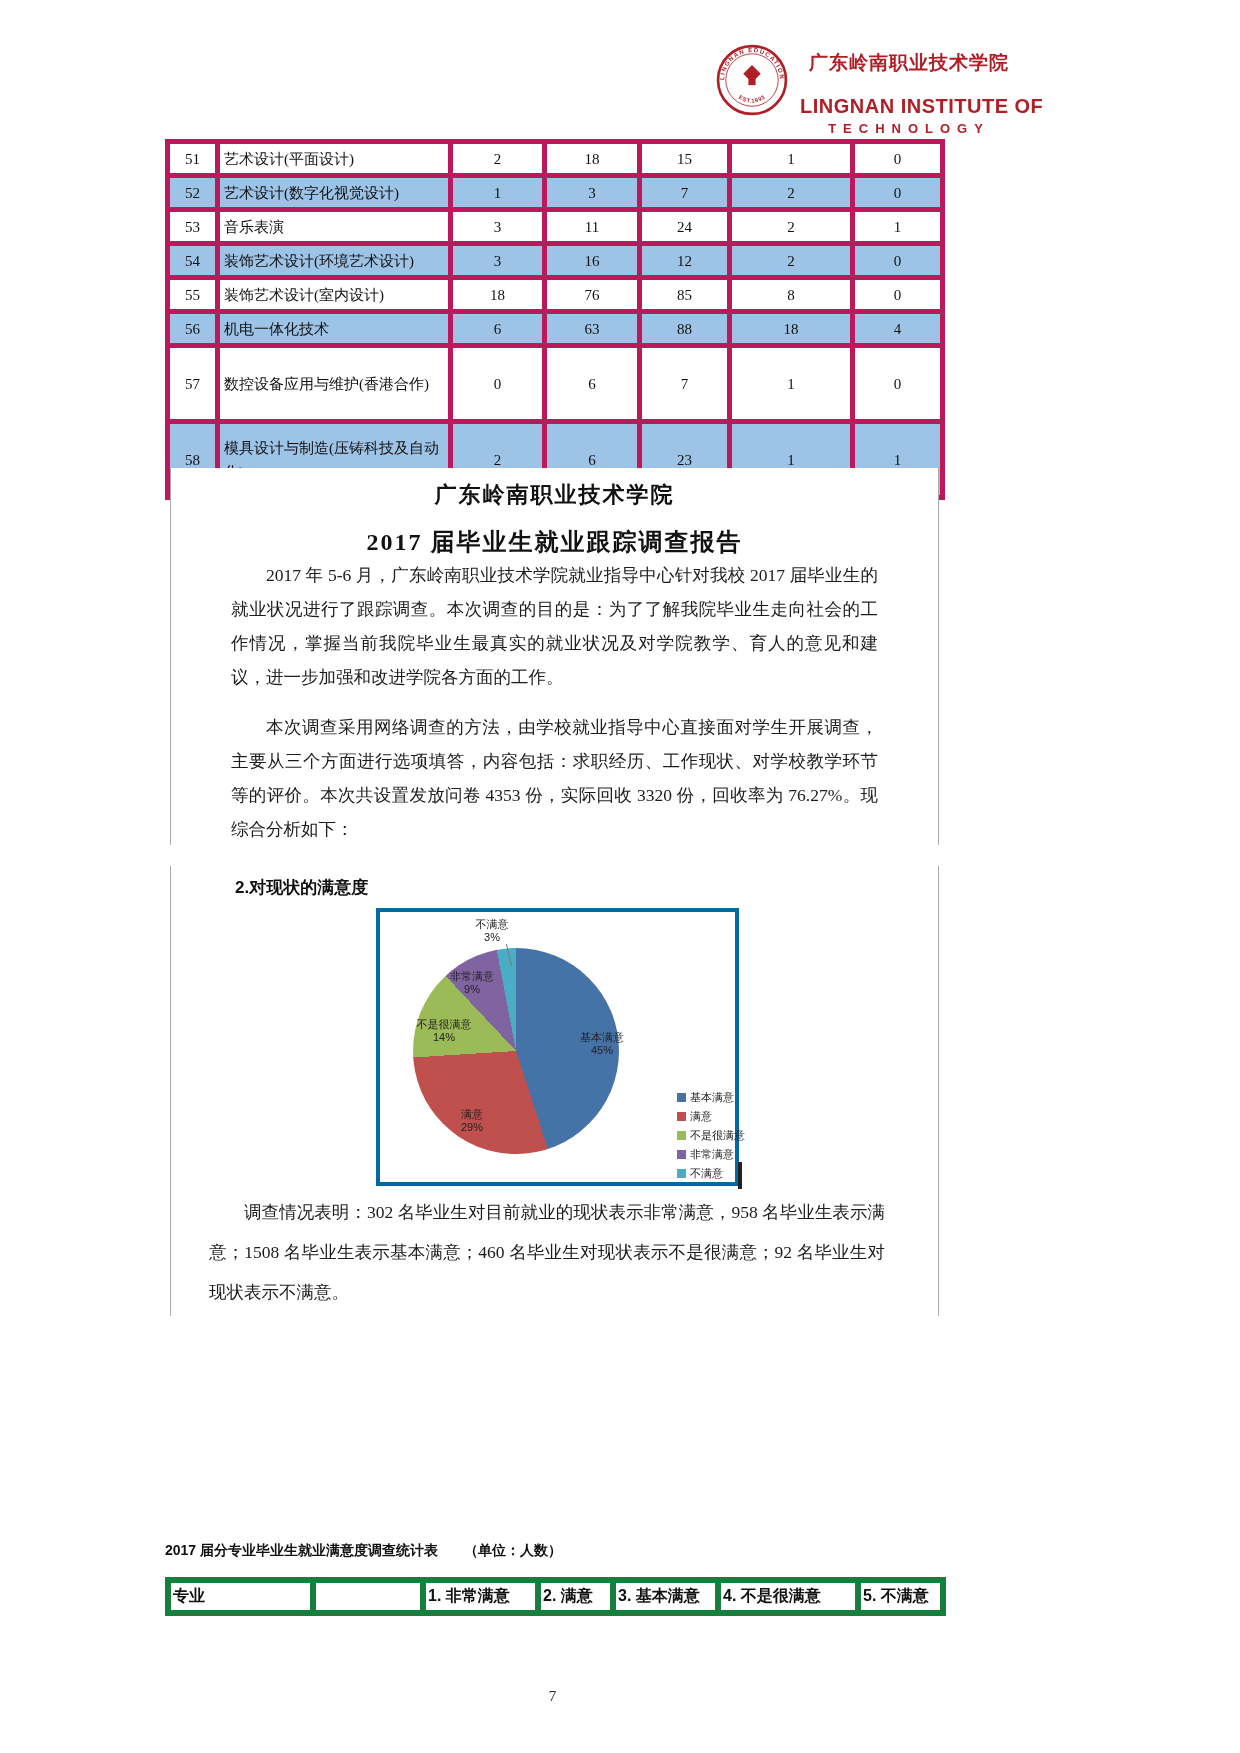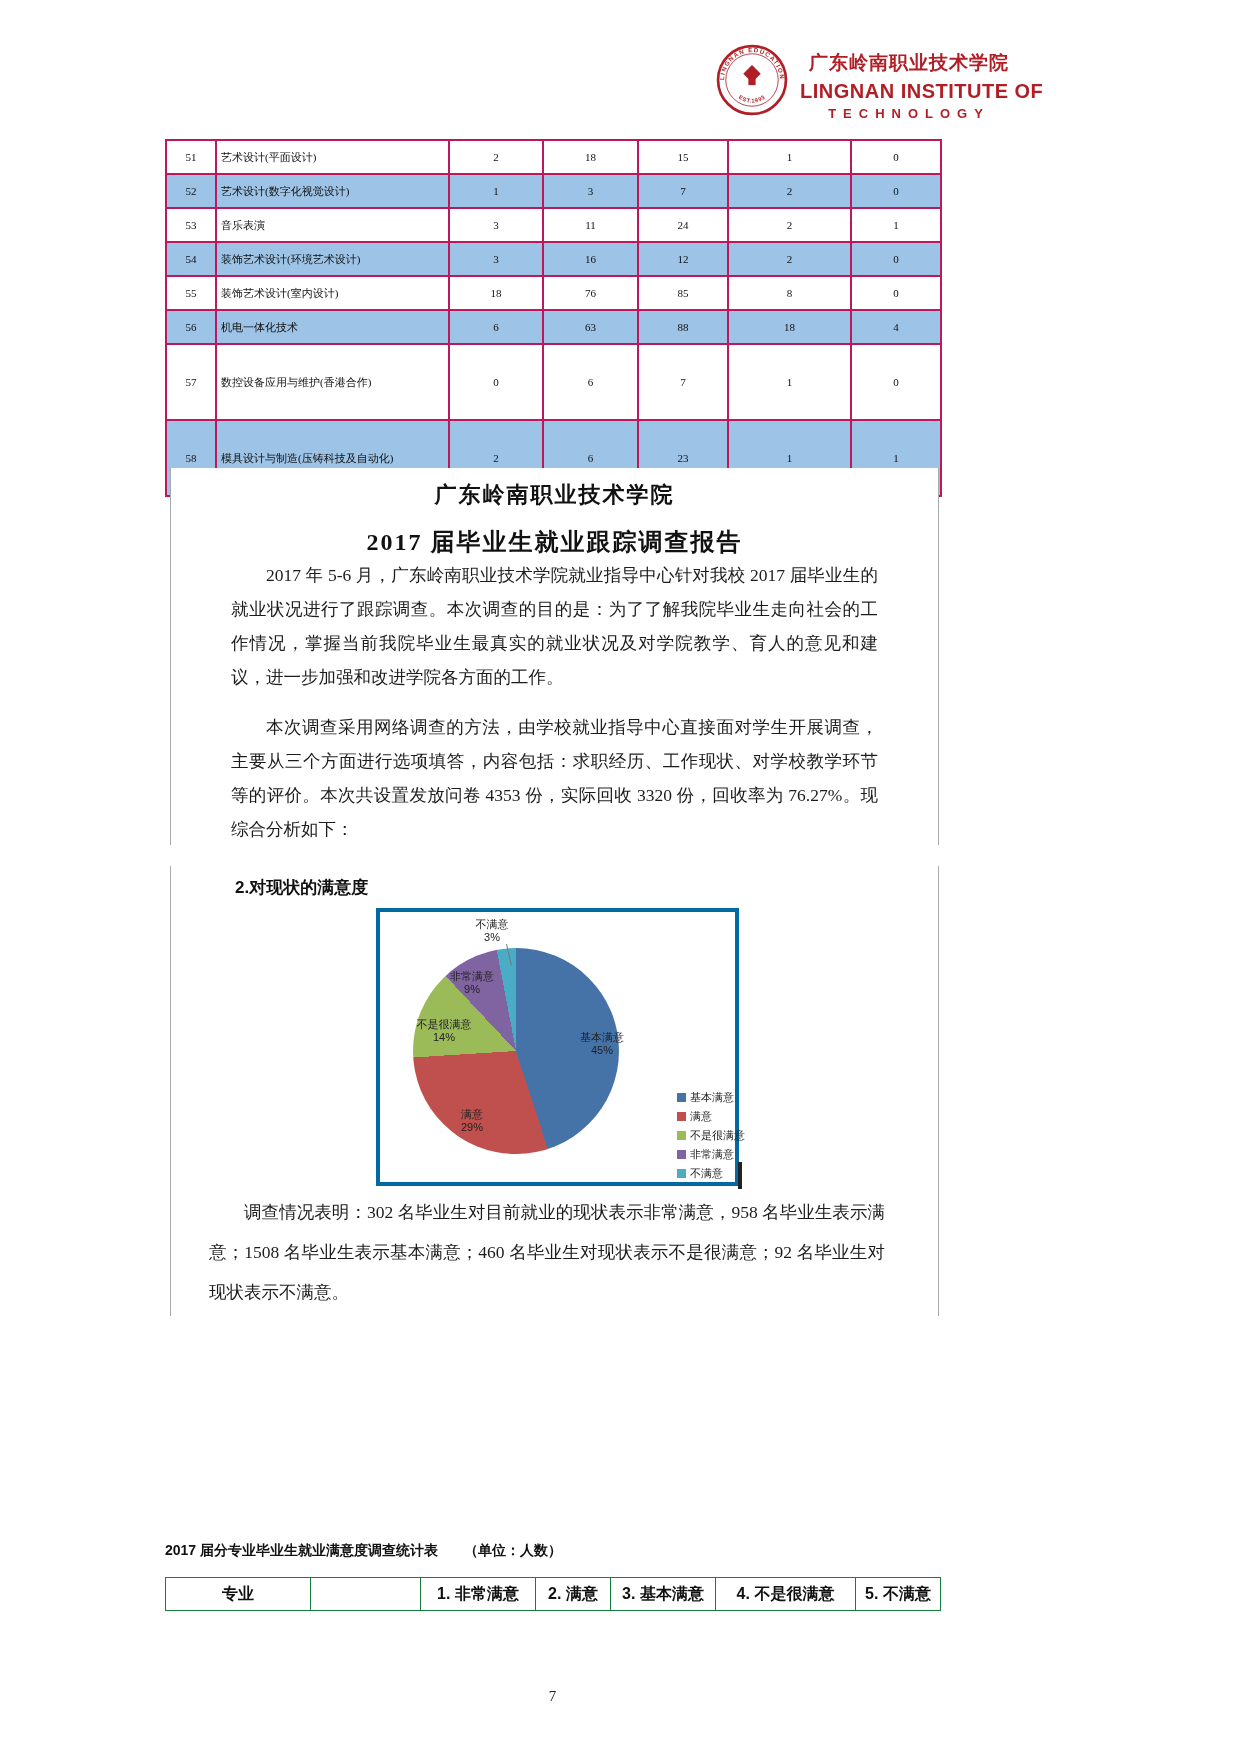--- a/index.html
+++ b/index.html
@@ -6,26 +6,26 @@
   html,body{background:#fff}
   body{font-family:"Liberation Serif","DejaVu Serif",serif;color:#111}
   .page{position:relative;width:1240px;height:1753px;margin:0 auto;background:#fff;overflow:hidden}
 
   
   .hdr-seal{position:absolute;left:716px;top:44px;width:72px;height:72px}
   .seal-ring{fill:none;stroke:var(--brand,#B01E26)}
   .seal-text{fill:var(--brand,#B01E26);font-family:"Liberation Sans",sans-serif;font-weight:bold}
   .hdr-text{position:absolute;left:800px;top:50px;width:218px;text-align:center;color:var(--brand,#B01E26);font-family:"Liberation Sans",sans-serif}
   .hdr-cn{font-size:19px;font-weight:bold;letter-spacing:1px;white-space:nowrap}
-  .hdr-en1{font-size:20px;font-weight:bold;letter-spacing:.5px;margin-top:4px;white-space:nowrap}
+  .hdr-en1{font-size:20px;font-weight:bold;letter-spacing:.5px;margin-top:19px;white-space:nowrap}
   .hdr-en2{font-size:13px;font-weight:bold;letter-spacing:7px;margin-top:3px;white-space:nowrap}
 
   
   .ttable{position:absolute;left:165px;top:139px;width:775px;border-collapse:collapse;table-layout:fixed;background:#fff}
-  .ttable td{border:2px solid #be185d;font-size:11px;padding:2px 4px;vertical-align:middle;line-height:24px}
+  .ttable td{border:5px solid #be185d;font-size:15px;padding:2px 4px;vertical-align:middle;line-height:24px}
   .ttable tr{height:34px}
   .ttable tr.tall{height:76px}
   .c-no,.c-num{text-align:center;font-size:16px}
   .hl td{background:var(--hl,#9DC3E6)}
 
   
   .doc-box{position:absolute;left:170px;width:769px;background:#fff;border-left:1px solid #a9a9a9;border-right:1px solid #a9a9a9}
   #report-box{top:468px;height:377px;padding:12px 60px 0}
   .rtitle1{font-size:22px;font-weight:bold;text-align:center;letter-spacing:2px}
   .rtitle2{font-size:24px;font-weight:bold;text-align:center;letter-spacing:2px;margin-top:16px}
@@ -42,21 +42,21 @@
   .legend{position:absolute;left:297px;top:176px;font-family:"Liberation Sans",sans-serif;font-size:11px;color:#222}
   .lg-item{display:flex;align-items:center;height:19px;white-space:nowrap}
   .lg-sq{width:9px;height:9px;margin-right:4px;display:inline-block;flex:0 0 auto}
   .artifact{position:absolute;left:358px;top:250px;width:4px;height:27px;background:#222}
   .sat-para{position:absolute;left:38px;top:326px;width:676px;font-size:17.5px;line-height:40px;text-align:justify;text-indent:2em;color:#1c1c1c}
 
   
   .btitle{position:absolute;left:165px;top:1542px;width:775px;text-align:left;font-family:"Liberation Sans",sans-serif;font-weight:bold;font-size:14px;color:#111}
   .btitle .unit{margin-left:26px}
   .btable{position:absolute;left:165px;top:1577px;width:775px;border-collapse:collapse;table-layout:fixed;background:#fff}
-  .btable td{border:1px solid #15803d;font-family:"Liberation Sans",sans-serif;font-weight:bold;font-size:16px;text-align:center;height:33px;padding:2px}
+  .btable td{border:6px solid #15803d;font-family:"Liberation Sans",sans-serif;font-weight:bold;font-size:16px;height:33px;padding:2px}
 
   .pagenum{position:absolute;left:165px;top:1688px;width:775px;text-align:center;font-size:15px;color:#222}
 </style>
 </head>
 <body>
 
 <div class="page">
 
   <svg class="hdr-seal" viewBox="0 0 70 70">
     <defs>

